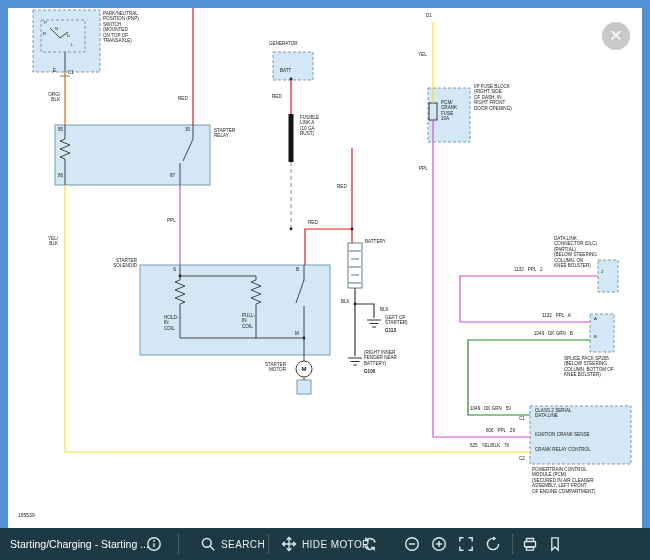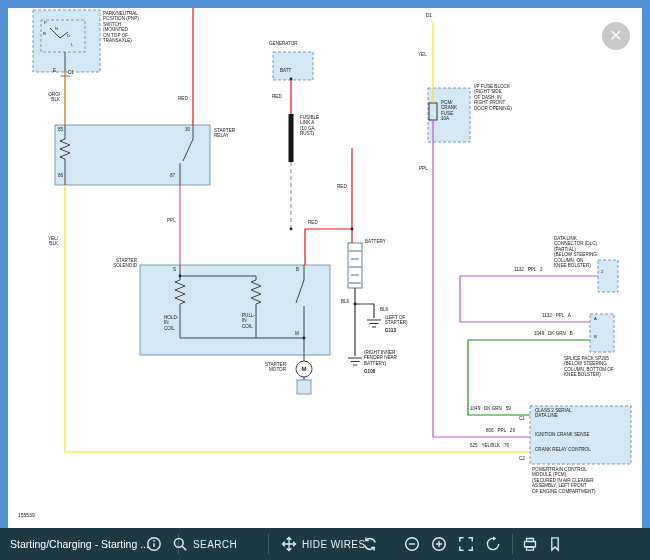--- a/index.html
+++ b/index.html
@@ -204,41 +204,41 @@
         <svg width="16" height="16" viewBox="0 0 16 16" fill="none" stroke="#dfe9ec" stroke-width="1.4">
           <circle cx="8" cy="8" r="6.2"></circle>
             <line x1="8" y1="7.2" x2="8" y2="11"></line>
           <circle cx="8" cy="4.9" r="0.9" fill="#dfe9ec" stroke="none"></circle>
         </svg>
       </span>
     </div>
 
     <div class="sep" style="left:178px"></div>
 
-    <div class="tb" style="left:172px">
+    <div class="tb" style="left:200px">
       <span>
         <svg width="16" height="16" viewBox="0 0 16 16" fill="none" stroke="#dfe9ec" stroke-width="1.5">
           <circle cx="6.8" cy="6.8" r="4.4"></circle>
             <line x1="10.2" y1="10.2" x2="14.2" y2="14.2"></line>
         </svg>
       </span>
       <span class="tb-label">SEARCH</span>
     </div>
 
     <div class="sep" style="left:268px"></div>
 
     <div class="tb" style="left:281px">
       <span>
         <svg width="16" height="16" viewBox="0 0 16 16" fill="none" stroke="#dfe9ec" stroke-width="1.3">
           <path d="M8 1.5V14.5M1.5 8H14.5M5.7 3.8L8 1.5l2.3 2.3M5.7 12.2L8 14.5l2.3-2.3M3.8 5.7L1.5 8l2.3 2.3M12.2 5.7L14.5 8l-2.3 2.3"></path>
         </svg>
       </span>
     </div>
     <div class="tb" style="left:302px">
-      <span class="tb-label">HIDE WIRES</span>
+      <span class="tb-label">HIDE MOTOR</span>
     </div>
     <div class="tb" style="left:362px">
       <span>
         <svg width="16" height="16" viewBox="0 0 16 16" fill="none" stroke="#dfe9ec" stroke-width="1.4">
           <path d="M13.2 6.5A5.4 5.4 0 0 0 3.8 4.6M2.8 9.5A5.4 5.4 0 0 0 12.2 11.4"></path>
           <path d="M3.8 1.6v3h3M12.2 14.4v-3h-3"></path>
         </svg>
       </span>
     </div>
 

